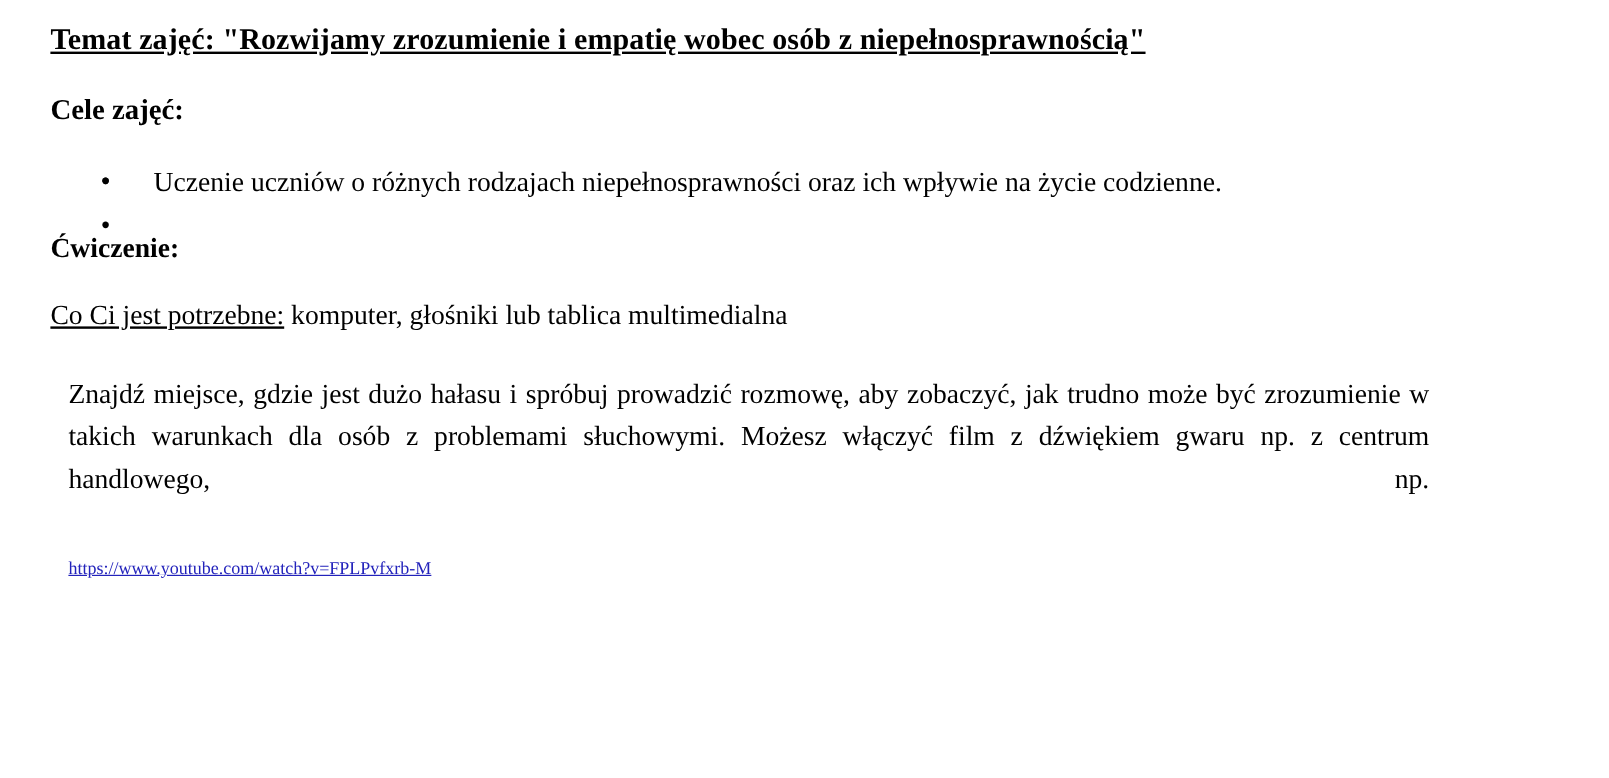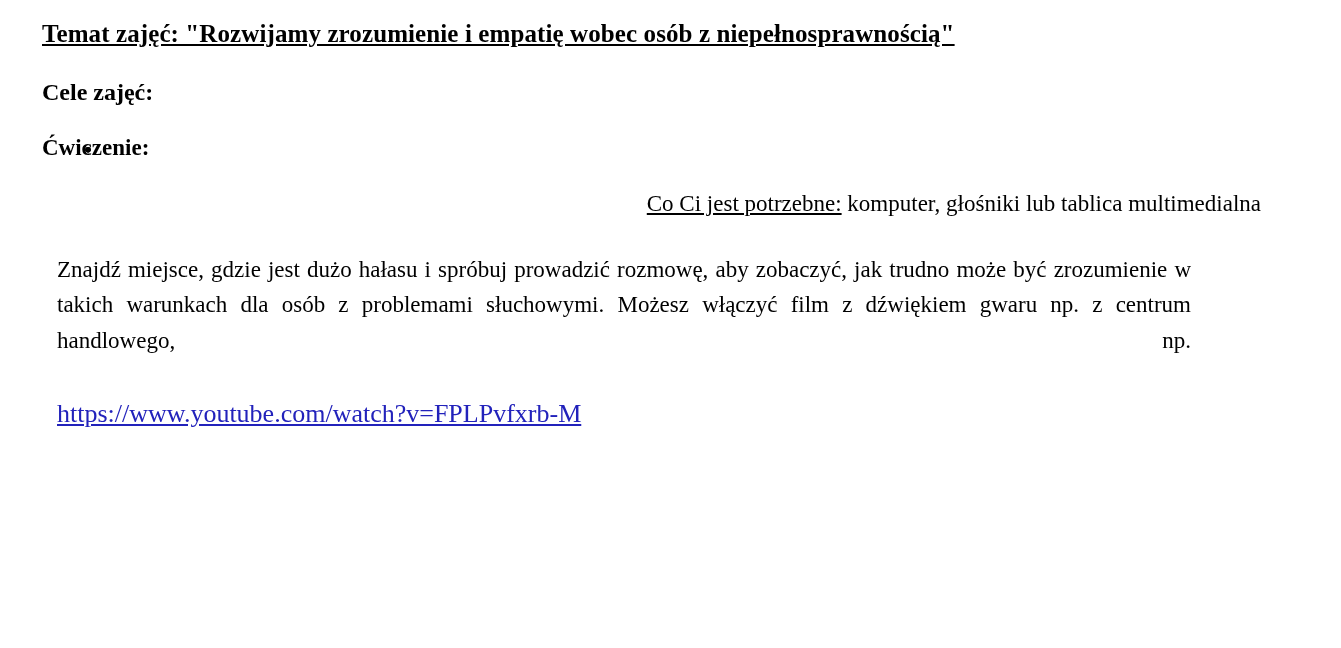--- a/index.html
+++ b/index.html
@@ -58,37 +58,36 @@
   }
   .exercise-heading {
     font-size: 23px;
     font-weight: bold;
     margin: 24px 0 0 0;
   }
   .needs-line {
     font-size: 23px;
     margin: 26px 0 0 0;
     line-height: 1.5;
-    text-align: right;
   }
   .needs-label {
     text-decoration: underline;
   }
   .body-par {
     font-size: 23px;
     line-height: 1.55;
     margin: 30px 0 0 15px;
     text-align: justify;
     text-justify: inter-word;
     padding-right: 70px;
   }
   .doc-link {
     color: #2222bb;
     text-decoration: underline;
-    font-size: 26px;
+    font-size: 15px;
     word-break: break-all;
   }
   .justify-stretch {
     display: block;
     text-align: justify;
   }
   .justify-stretch::after {
     content: "";
     display: inline-block;
     width: 100%;
@@ -102,20 +101,21 @@
   <h1 class="doc-title">Temat zajęć: "Rozwijamy zrozumienie i empatię wobec osób z niepełnosprawnością"</h1>
 
   <h2 class="section-heading">Cele zajęć:</h2>
 
   <ul class="goals-list">
     <li>
       <span class="bullet">•</span>
     </li>
     <li>
       <span class="bullet">•</span>
+      <span>Uczenie uczniów o różnych rodzajach niepełnosprawności oraz ich wpływie na życie codzienne.</span>
     </li>
     <li>
       <span class="bullet">•</span>
     </li>
   </ul>
 
   <h2 class="exercise-heading">Ćwiczenie:</h2>
 
   <p class="needs-line">
     <span class="needs-label">Co Ci jest potrzebne:</span><span> komputer, głośniki lub tablica multimedialna</span>

